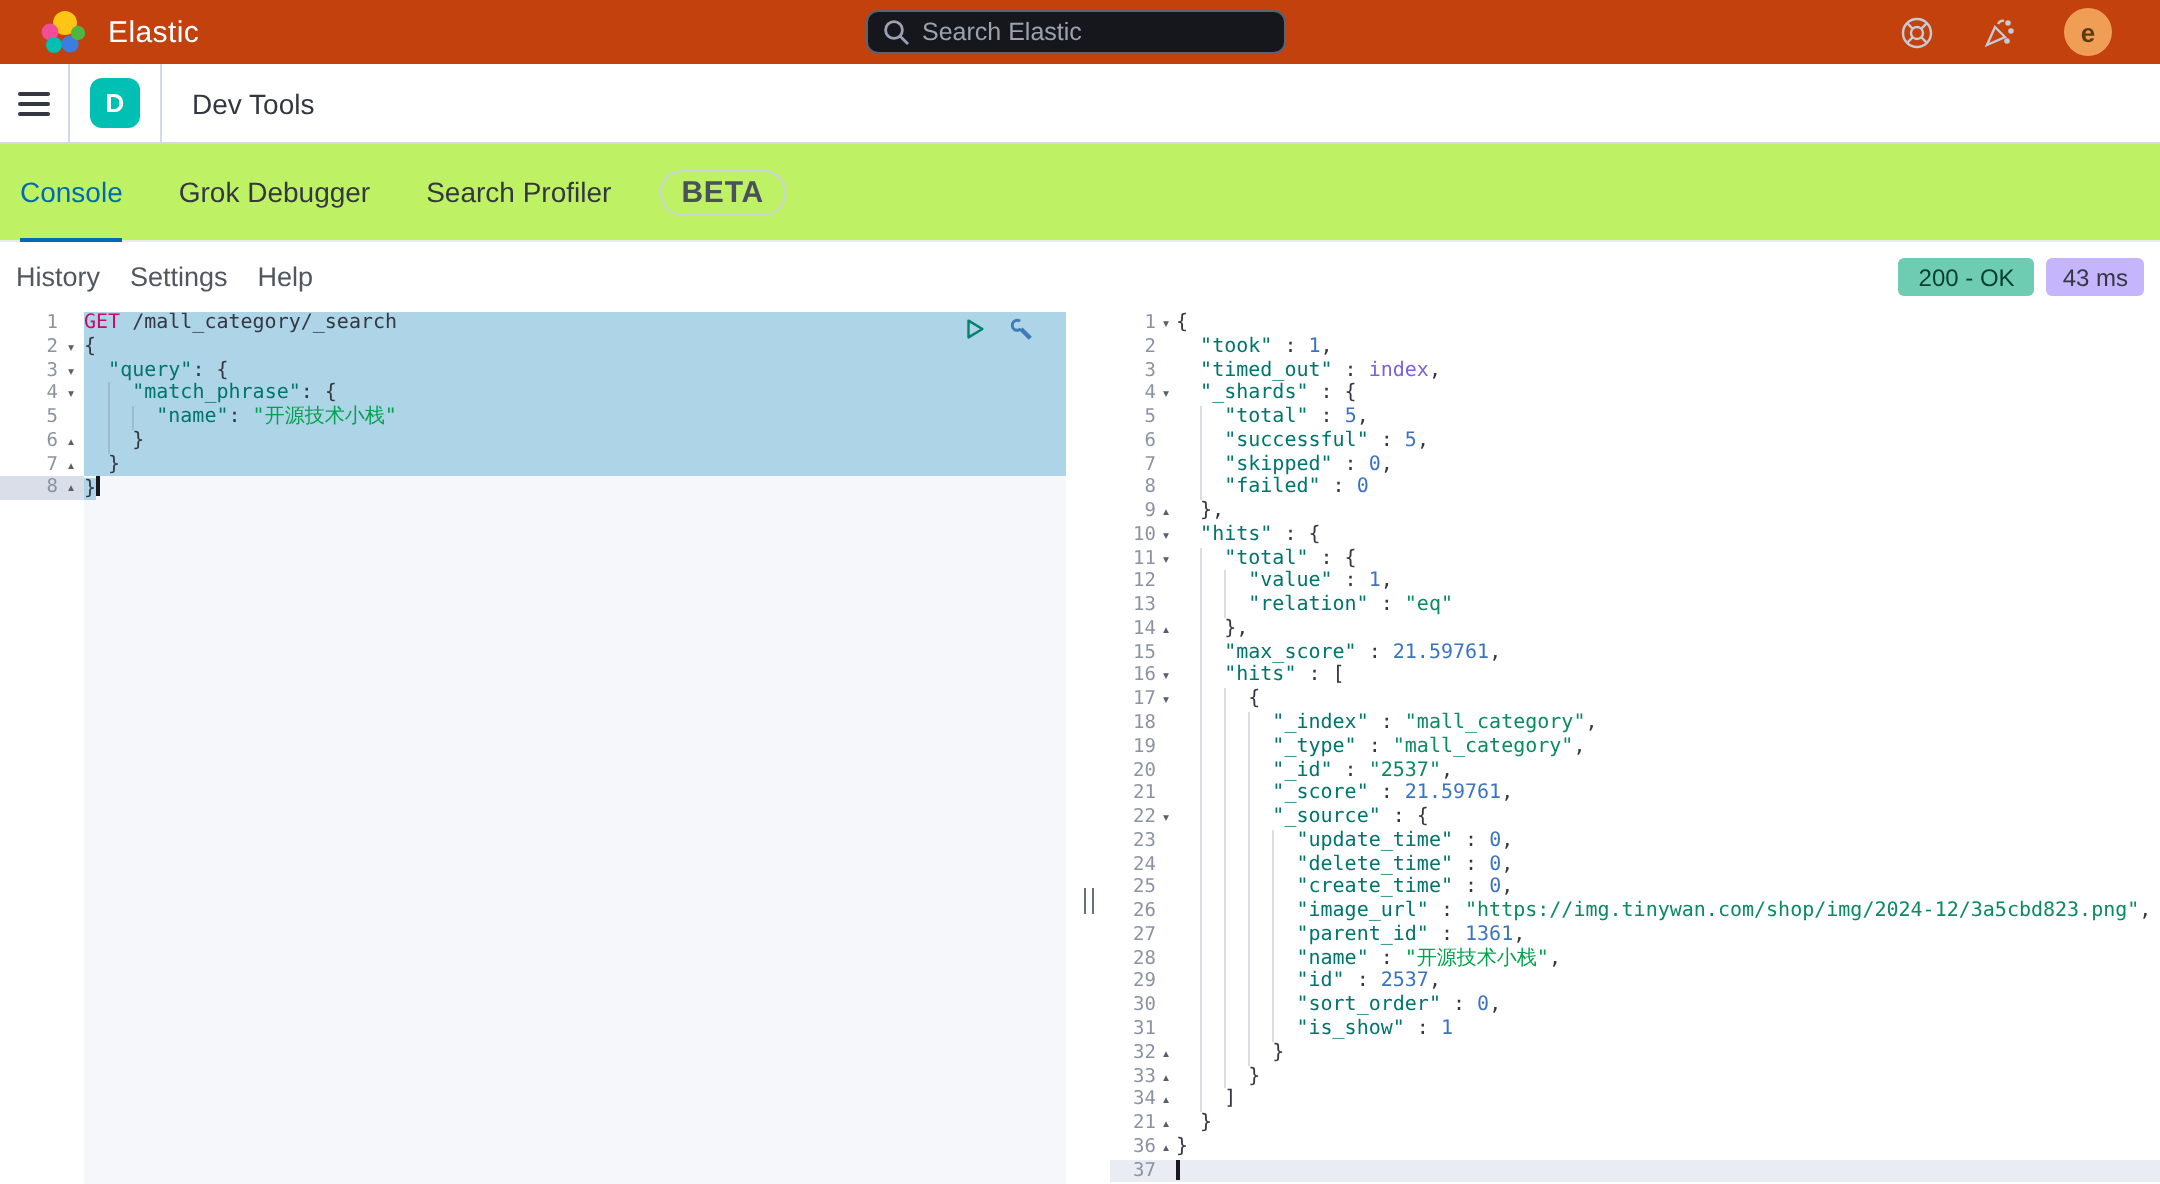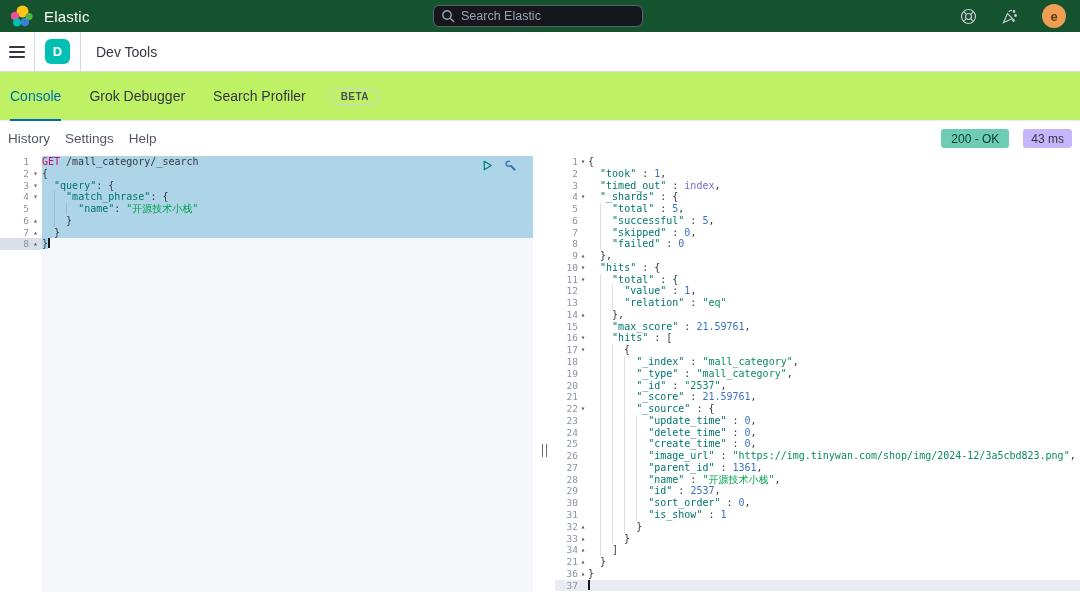--- a/index.html
+++ b/index.html
@@ -1,20 +1,20 @@
 <!DOCTYPE html>
 <html><head>
 <meta charset="utf-8">
 <style>
   *{margin:0;padding:0;box-sizing:border-box}
   html,body{width:1080px;height:592px;overflow:hidden;background:#fff;
     font-family:"Liberation Sans","DejaVu Sans",sans-serif;}
 
   
-  .top-header{height:32px;background:#14532d;display:flex;align-items:center;padding:0 10px;}
+  .top-header{height:32px;background:#c2410c;display:flex;align-items:center;padding:0 20px;}
   .h-left{flex:1;display:flex;align-items:center;}
   .brand{color:#fff;font-size:15px;margin-left:10px;letter-spacing:.2px}
   .h-center{width:210px;position:relative;}
   .search-input{width:100%;height:22px;background:#16171d;border:1px solid #5b6271;border-radius:6px;
     color:#9aa2b1;font-size:12.5px;padding:0 8px 0 27px;outline:none;font-family:inherit}
   .search-input::placeholder{color:#9aa2b1}
   .search-icon{position:absolute;left:8px;top:4px;width:14px;height:14px}
   .h-right{flex:1;display:flex;align-items:center;justify-content:flex-end;gap:24px;padding-right:4px}
   .hdr-icon{width:17px;height:17px;display:inline-block;cursor:pointer}
   .avatar{width:24px;height:24px;border-radius:50%;background:#f09e56;color:#5c3b10;font-size:13px;
@@ -29,27 +29,27 @@
   .app-badge{width:25px;height:25px;border-radius:6px;background:#00bfb3;color:#fff;font-weight:700;font-size:13px;
     display:flex;align-items:center;justify-content:center;margin:0 10px;cursor:pointer}
   .breadcrumb-title{margin-left:15px;font-size:14px;color:#343741}
 
   
   .tab-bar{height:49px;border-bottom:1px solid #e8ebf2;display:flex;align-items:stretch;padding-left:10px;background:#bef264}
   .tab{display:flex;align-items:center;margin:0 14px;font-size:14px;color:#343741;position:relative;cursor:pointer}
   .tab:first-child{margin-left:0}
   .tab.active{color:#006bb4}
   .tab.active::after{content:"";position:absolute;left:0;right:0;bottom:-1px;height:2.5px;background:#006bb4}
-  .beta-pill{margin-left:10px;border:1.5px solid #ccd3de;border-radius:11px;padding:2px 10px;font-size:10px;
+  .beta-pill{margin-left:10px;border:1.5px solid #ccd3de;border-radius:11px;padding:2px 10px;font-size:15px;
     font-weight:700;color:#4a515c;letter-spacing:.4px;align-self:center}
 
   
   .console-toolbar{height:35px;display:flex;align-items:center;padding:0 8px;background:#fff}
   .tb-link{margin-right:15px;font-size:13.5px;color:#51575f;cursor:pointer}
-  .badges{margin-left:auto;display:flex;gap:14px;align-items:center}
+  .badges{margin-left:auto;display:flex;gap:6px;align-items:center}
   .badge-ok{background:#6dccb1;color:#073c33;font-size:12px;padding:2.5px 10px;border-radius:3px;font-weight:500}
   .badge-ms{background:#c4b5fd;color:#343741;font-size:12px;padding:2.5px 8px;border-radius:3px}
 
   
   .editors{height:436px;display:flex;position:relative;background:#fff}
   .panel-left{width:533px;background:linear-gradient(to right,#fff 42px,#f6f7fa 42px);position:relative;overflow:hidden}
   .panel-right{flex:1;background:#fff;overflow:hidden;position:relative}
   .splitter{width:22px;background:#fff;position:relative;cursor:col-resize}
   .splitter-handle{position:absolute;top:288px;left:9px;width:5px;height:13px;
     border-left:1.5px solid #69707d;border-right:1.5px solid #69707d}

